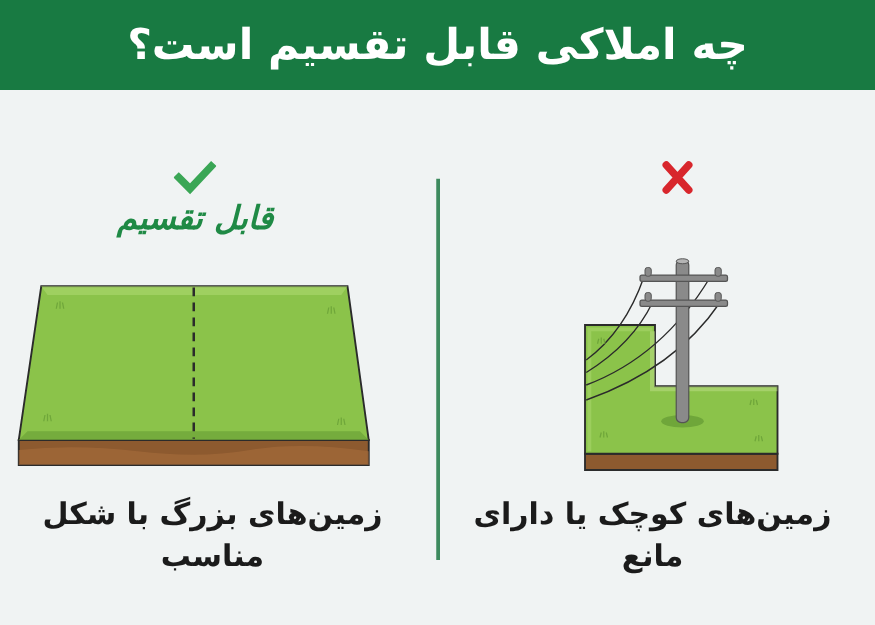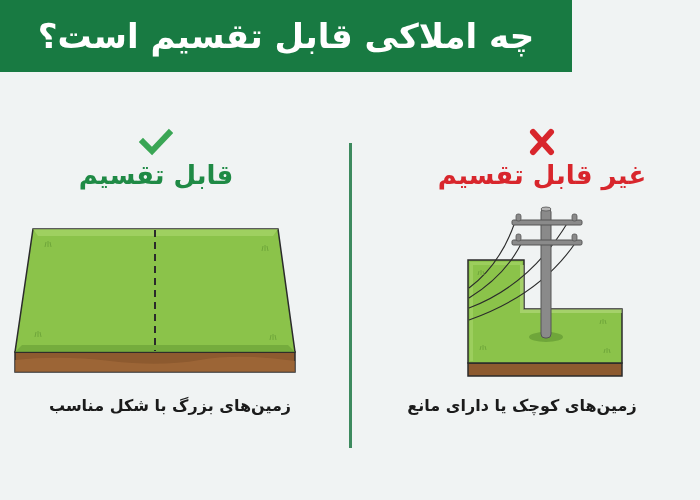--- a/index.html
+++ b/index.html
@@ -10,21 +10,21 @@
       width: 700px;
       height: 500px;
       background: #f0f3f3;
       position: relative;
       overflow: hidden;
       font-family: "DejaVu Sans", sans-serif;
     }
     .header {
       position: absolute;
       left: 0; top: 0;
-      width: 572px;
+      width: 700px;
       height: 72px;
       background: #187a42;
       display: flex;
       align-items: center;
       justify-content: center;
     }
     .header-title {
       color: #ffffff;
       font-size: 34px;
       font-weight: bold;
@@ -53,32 +53,32 @@
       width: 34px;
       height: 28px;
     }
     .col-title {
       font-weight: bold;
       font-size: 26px;
       direction: rtl;
       margin-top: 4px;
       line-height: 1.2;
     }
-    .col-title.ok { color: #1f8a45; }
+    .col-title.ok { color: #1f8a45; font-style: italic; }
     .col-title.no { color: #d8262c; }
     .illus {
       position: absolute;
     }
     .illus.left { left: 0; top: 215px; width: 320px; height: 170px; }
     .illus.right { left: 440px; top: 195px; width: 220px; height: 190px; }
     .caption {
       position: absolute;
       top: 395px;
       font-weight: bold;
-      font-size: 16px;
+      font-size: 24px;
       color: #1b1b1b;
       direction: rtl;
       text-align: center;
       width: 320px;
       line-height: 1.4;
     }
     .caption.left { left: 10px; }
     .caption.right { left: 362px; }
   </style>
 </head>
@@ -92,21 +92,20 @@
   <svg class="mark-icon" viewBox="0 0 34 28">
     <path d="M4 14 L13 23 L30 5" fill="none" stroke="#3aa655" stroke-width="6" stroke-linecap="square" stroke-linejoin="miter"></path>
   </svg>
   <div class="col-title ok">قابل تقسیم</div>
 </div>
 
 <div class="col-head right">
   <svg class="mark-icon" viewBox="0 0 34 28">
     <path d="M8 4 L26 24 M26 4 L8 24" fill="none" stroke="#d8262c" stroke-width="6" stroke-linecap="round"></path>
   </svg>
-  <div class="col-title no">غیر قابل تقسیم</div>
 </div>
 
 <div class="divider"></div>
 
 <svg class="illus left" viewBox="0 0 320 170">
 
   <path d="M15 137 L295 137 L295 157 L15 157 Z" fill="#8d5a2f" stroke="#2b2b2b" stroke-width="1.5"></path>
   <path d="M15 145 Q60 140 110 146 T200 145 T295 146 L295 157 L15 157 Z" fill="#a66d3c" opacity="0.6"></path>
 
   <path d="M33 14 L278 14 L295 137 L15 137 Z" fill="#8bc34a" stroke="#2b2b2b" stroke-width="1.5"></path>

